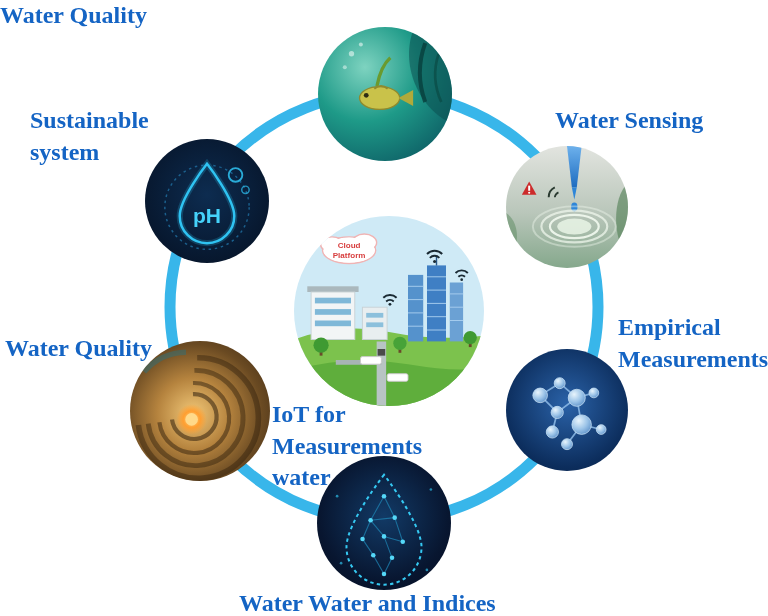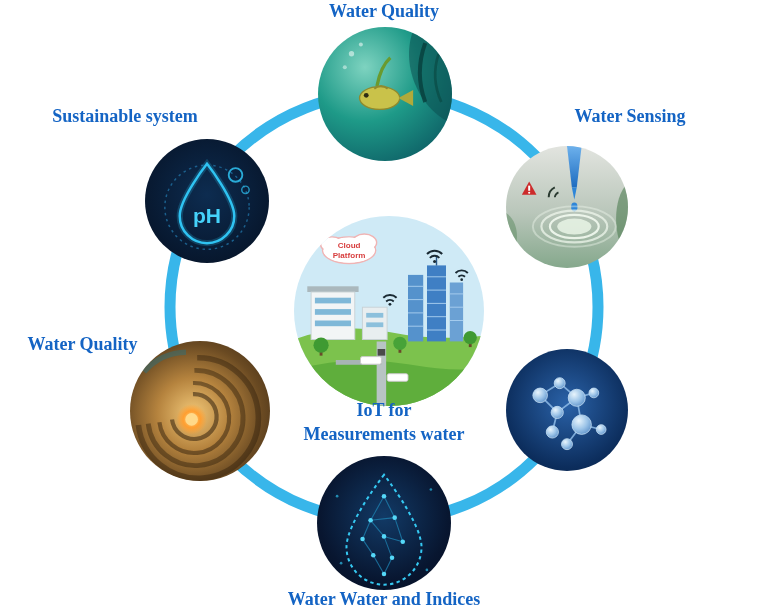--- a/index.html
+++ b/index.html
@@ -8,28 +8,28 @@
   .ring-svg{position:absolute;left:0;top:0;z-index:1;}
   .node{position:absolute;border-radius:50%;overflow:hidden;z-index:2;text-decoration:underline;}
   .node svg{display:block;width:100%;height:100%;}
   .n-quality{left:318px;top:27px;width:134px;height:134px;}
   .n-monitor{left:145px;top:139px;width:124px;height:124px;}
   .n-sensing{left:506px;top:146px;width:122px;height:122px;}
   .n-database{left:130px;top:341px;width:140px;height:140px;}
   .n-empirical{left:506px;top:349px;width:122px;height:122px;}
   .n-model{left:317px;top:456px;width:134px;height:134px;}
   .n-center{left:294px;top:216px;width:190px;height:190px;z-index:2;}
-  .label{position:absolute;z-index:3;color:#1464c4;font-weight:700;font-size:18px;
-         text-align:center;line-height:1.32;}
+  .label{position:absolute;z-index:3;color:#1464c4;font-weight:700;font-size:24px;
+         text-align:left;line-height:1.32;}
   .l-quality{left:0;top:0;width:768px;}
   .l-monitor{left:30px;top:105px;width:190px;}
   .l-sensing{left:555px;top:105px;width:150px;}
   .l-database{left:5px;top:333px;width:155px;}
   .l-empirical{left:618px;top:312px;width:150px;}
-  .l-iot{left:284px;top:399px;width:200px;}
+  .l-iot{left:272px;top:399px;width:200px;}
   .l-model{left:239px;top:588px;width:290px;}
 </style>
 </head>
 <body>
 
 <div class="canvas">
 
   <svg class="ring-svg" width="768" height="616">
     <circle cx="384" cy="307" r="214" fill="none" stroke-width="11" stroke="#38b6ea"></circle>
   </svg>
@@ -295,20 +295,24 @@
   </div>
 
   <div class="label l-quality">Water Quality</div>
 
   <div class="label l-monitor">Sustainable system</div>
 
   <div class="label l-sensing">Water Sensing</div>
 
   <div class="label l-database">Water Quality</div>
 
+  <div class="label l-empirical">
+    <div>Empirical</div>
+    <div>Measurements</div>
+  </div>
 
   <div class="label l-iot">
     <div>IoT for</div>
     <div>Measurements water</div>
   </div>
 
   <div class="label l-model">Water Water and Indices</div>
 
 </div>
 

